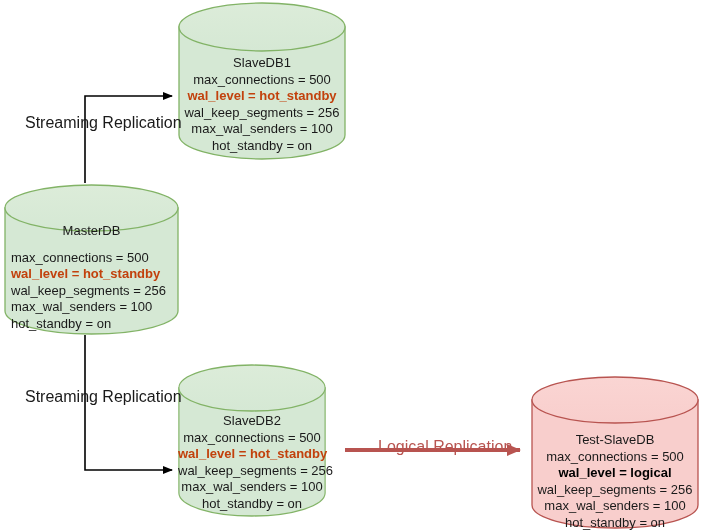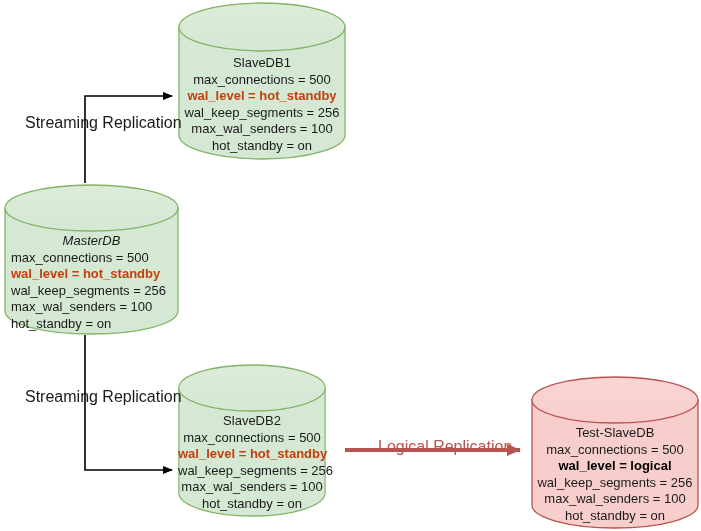--- a/index.html
+++ b/index.html
@@ -119,21 +119,21 @@
       <span class="node-title">max_wal_senders = 100</span>
       <span class="node-title">hot_standby = on</span>
     </div>
   </div>
 
   <div class="node" style="left:4px; top:183px; width:175px; height:152px;">
     <svg class="node-body" viewBox="0 0 175 152" preserveAspectRatio="none">
       <path d="M1,25 L1,128 A86.5,23 0 0 0 174,128 L174,25 Z" fill="#d5e8d4" stroke="#82b366" stroke-width="1.3"></path>
       <ellipse cx="87.5" cy="25" rx="86.5" ry="23" fill="url(#greenTop)" stroke="#82b366" stroke-width="1.3"></ellipse>
     </svg>
-    <div class="node-text" style="top:50px;font-style:italic;">
+    <div class="node-text" style="top:40px;">
       <span class="node-title">MasterDB</span>
     </div>
     <div class="node-text left-align" style="top:66.5px;">
       <span class="node-title">max_connections = 500</span>
       <span class="node-title hl-green">wal_level = hot_standby</span>
       <span class="node-title">wal_keep_segments = 256</span>
       <span class="node-title">max_wal_senders = 100</span>
       <span class="node-title">hot_standby = on</span>
     </div>
   </div>
@@ -151,21 +151,21 @@
       <span class="node-title">max_wal_senders = 100</span>
       <span class="node-title">hot_standby = on</span>
     </div>
   </div>
 
   <div class="node" style="left:531px; top:376px; width:168px; height:153px;">
     <svg class="node-body" viewBox="0 0 168 153" preserveAspectRatio="none">
       <path d="M1,24 L1,129 A83,23 0 0 0 167,129 L167,24 Z" fill="#f8cecc" stroke="#b85450" stroke-width="1.3"></path>
       <ellipse cx="84" cy="24" rx="83" ry="23" fill="url(#pinkTop)" stroke="#b85450" stroke-width="1.3"></ellipse>
     </svg>
-    <div class="node-text" style="top:49px;">
+    <div class="node-text" style="top:56px;">
       <span class="node-title">Test-SlaveDB</span>
       <span class="node-title">max_connections = 500</span>
       <span class="node-title hl-red">wal_level = logical</span>
       <span class="node-title">wal_keep_segments = 256</span>
       <span class="node-title">max_wal_senders = 100</span>
       <span class="node-title">hot_standby = on</span>
     </div>
   </div>
 
   <div class="edge-label" style="left:25px; top:114px;">Streaming Replication</div>

